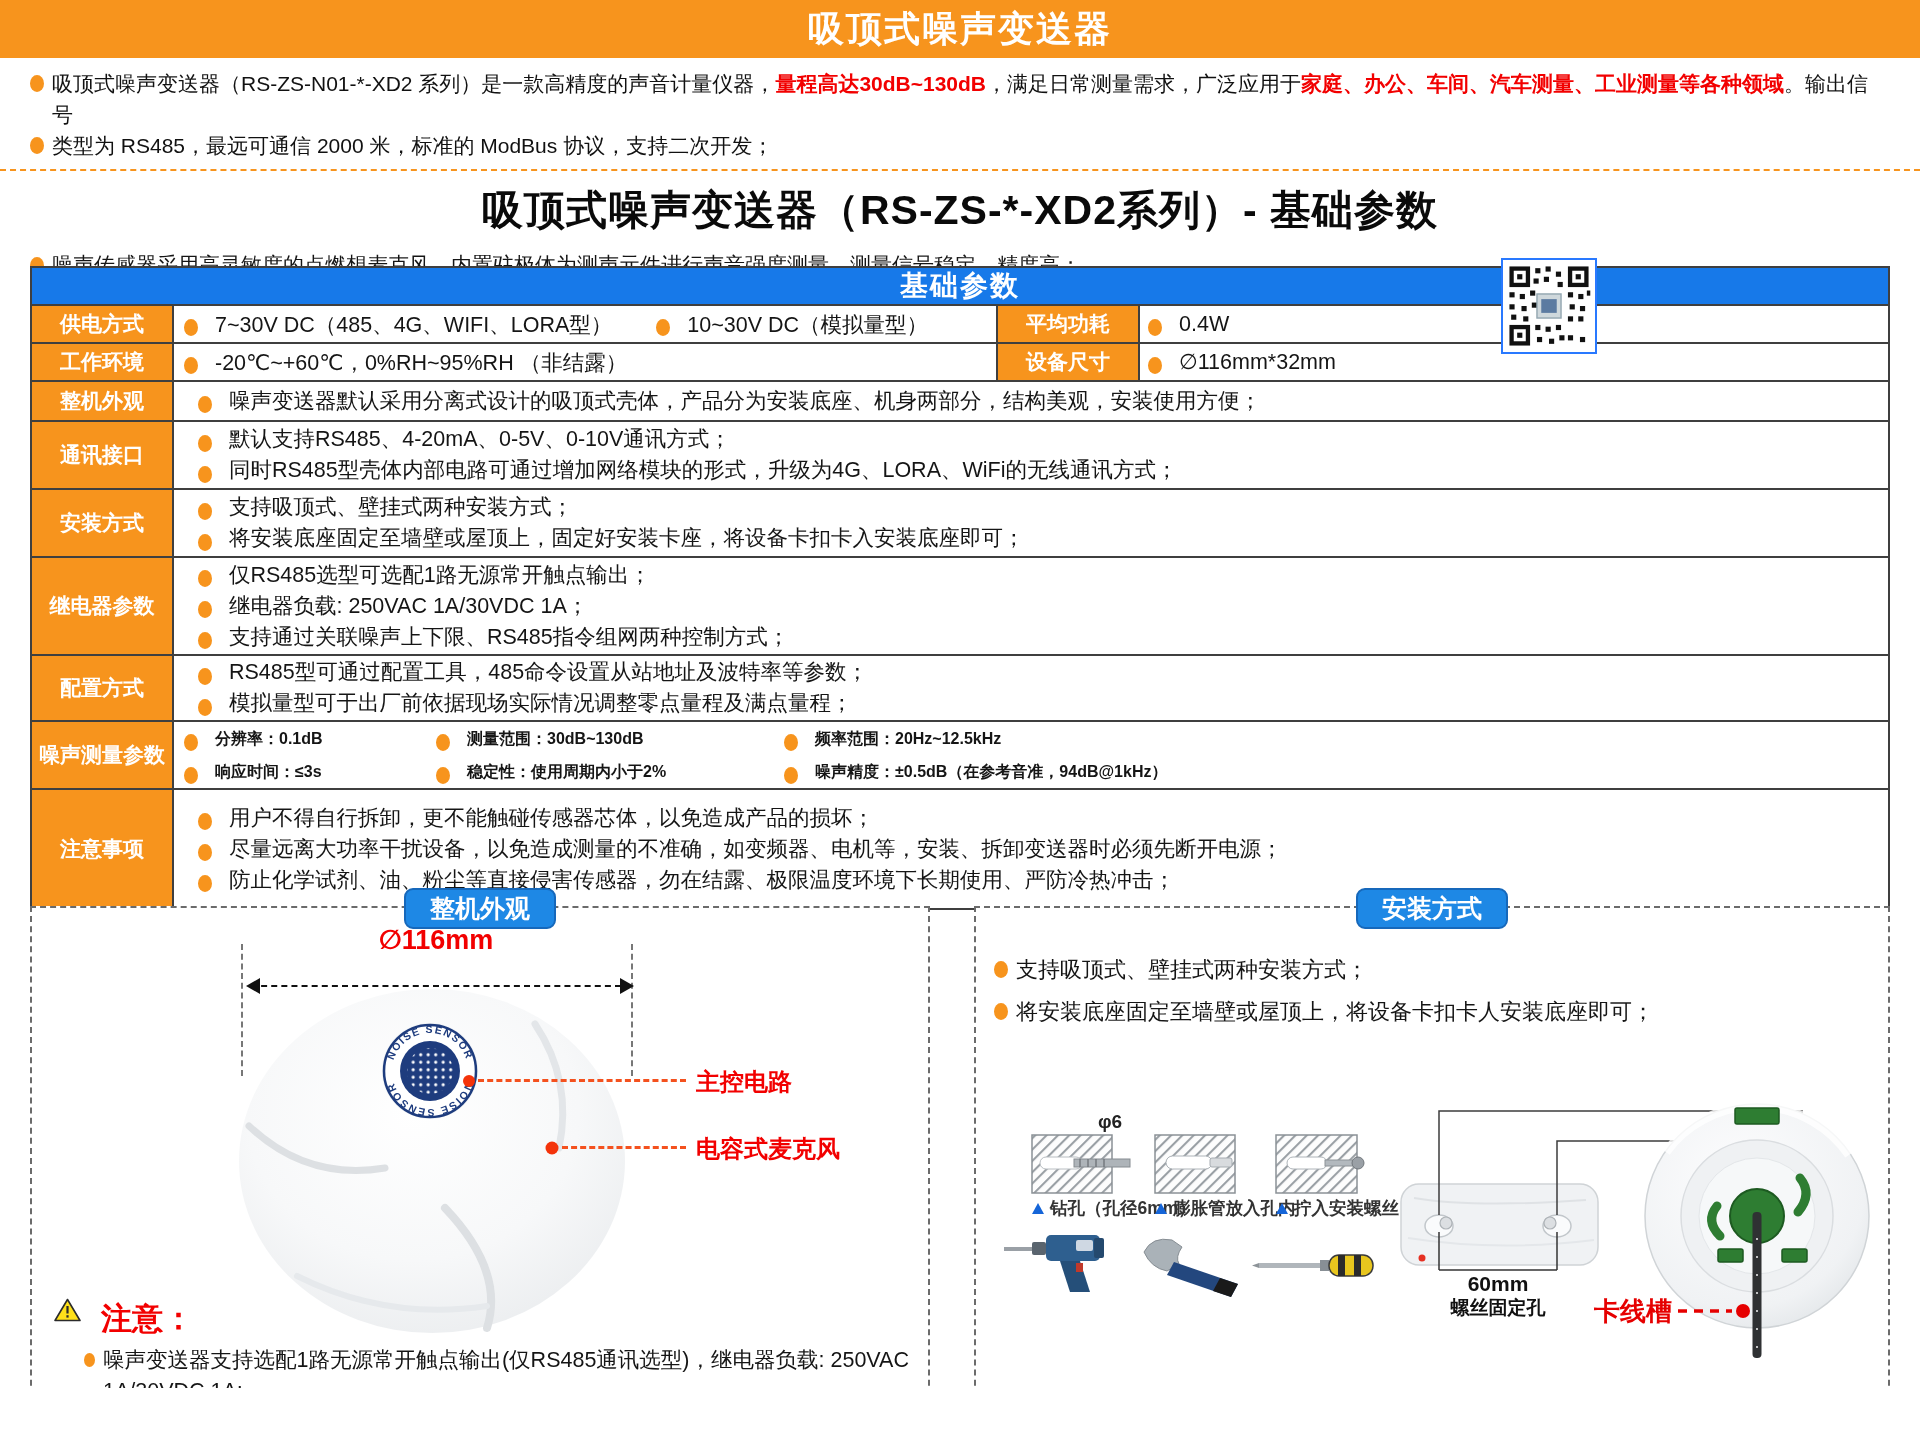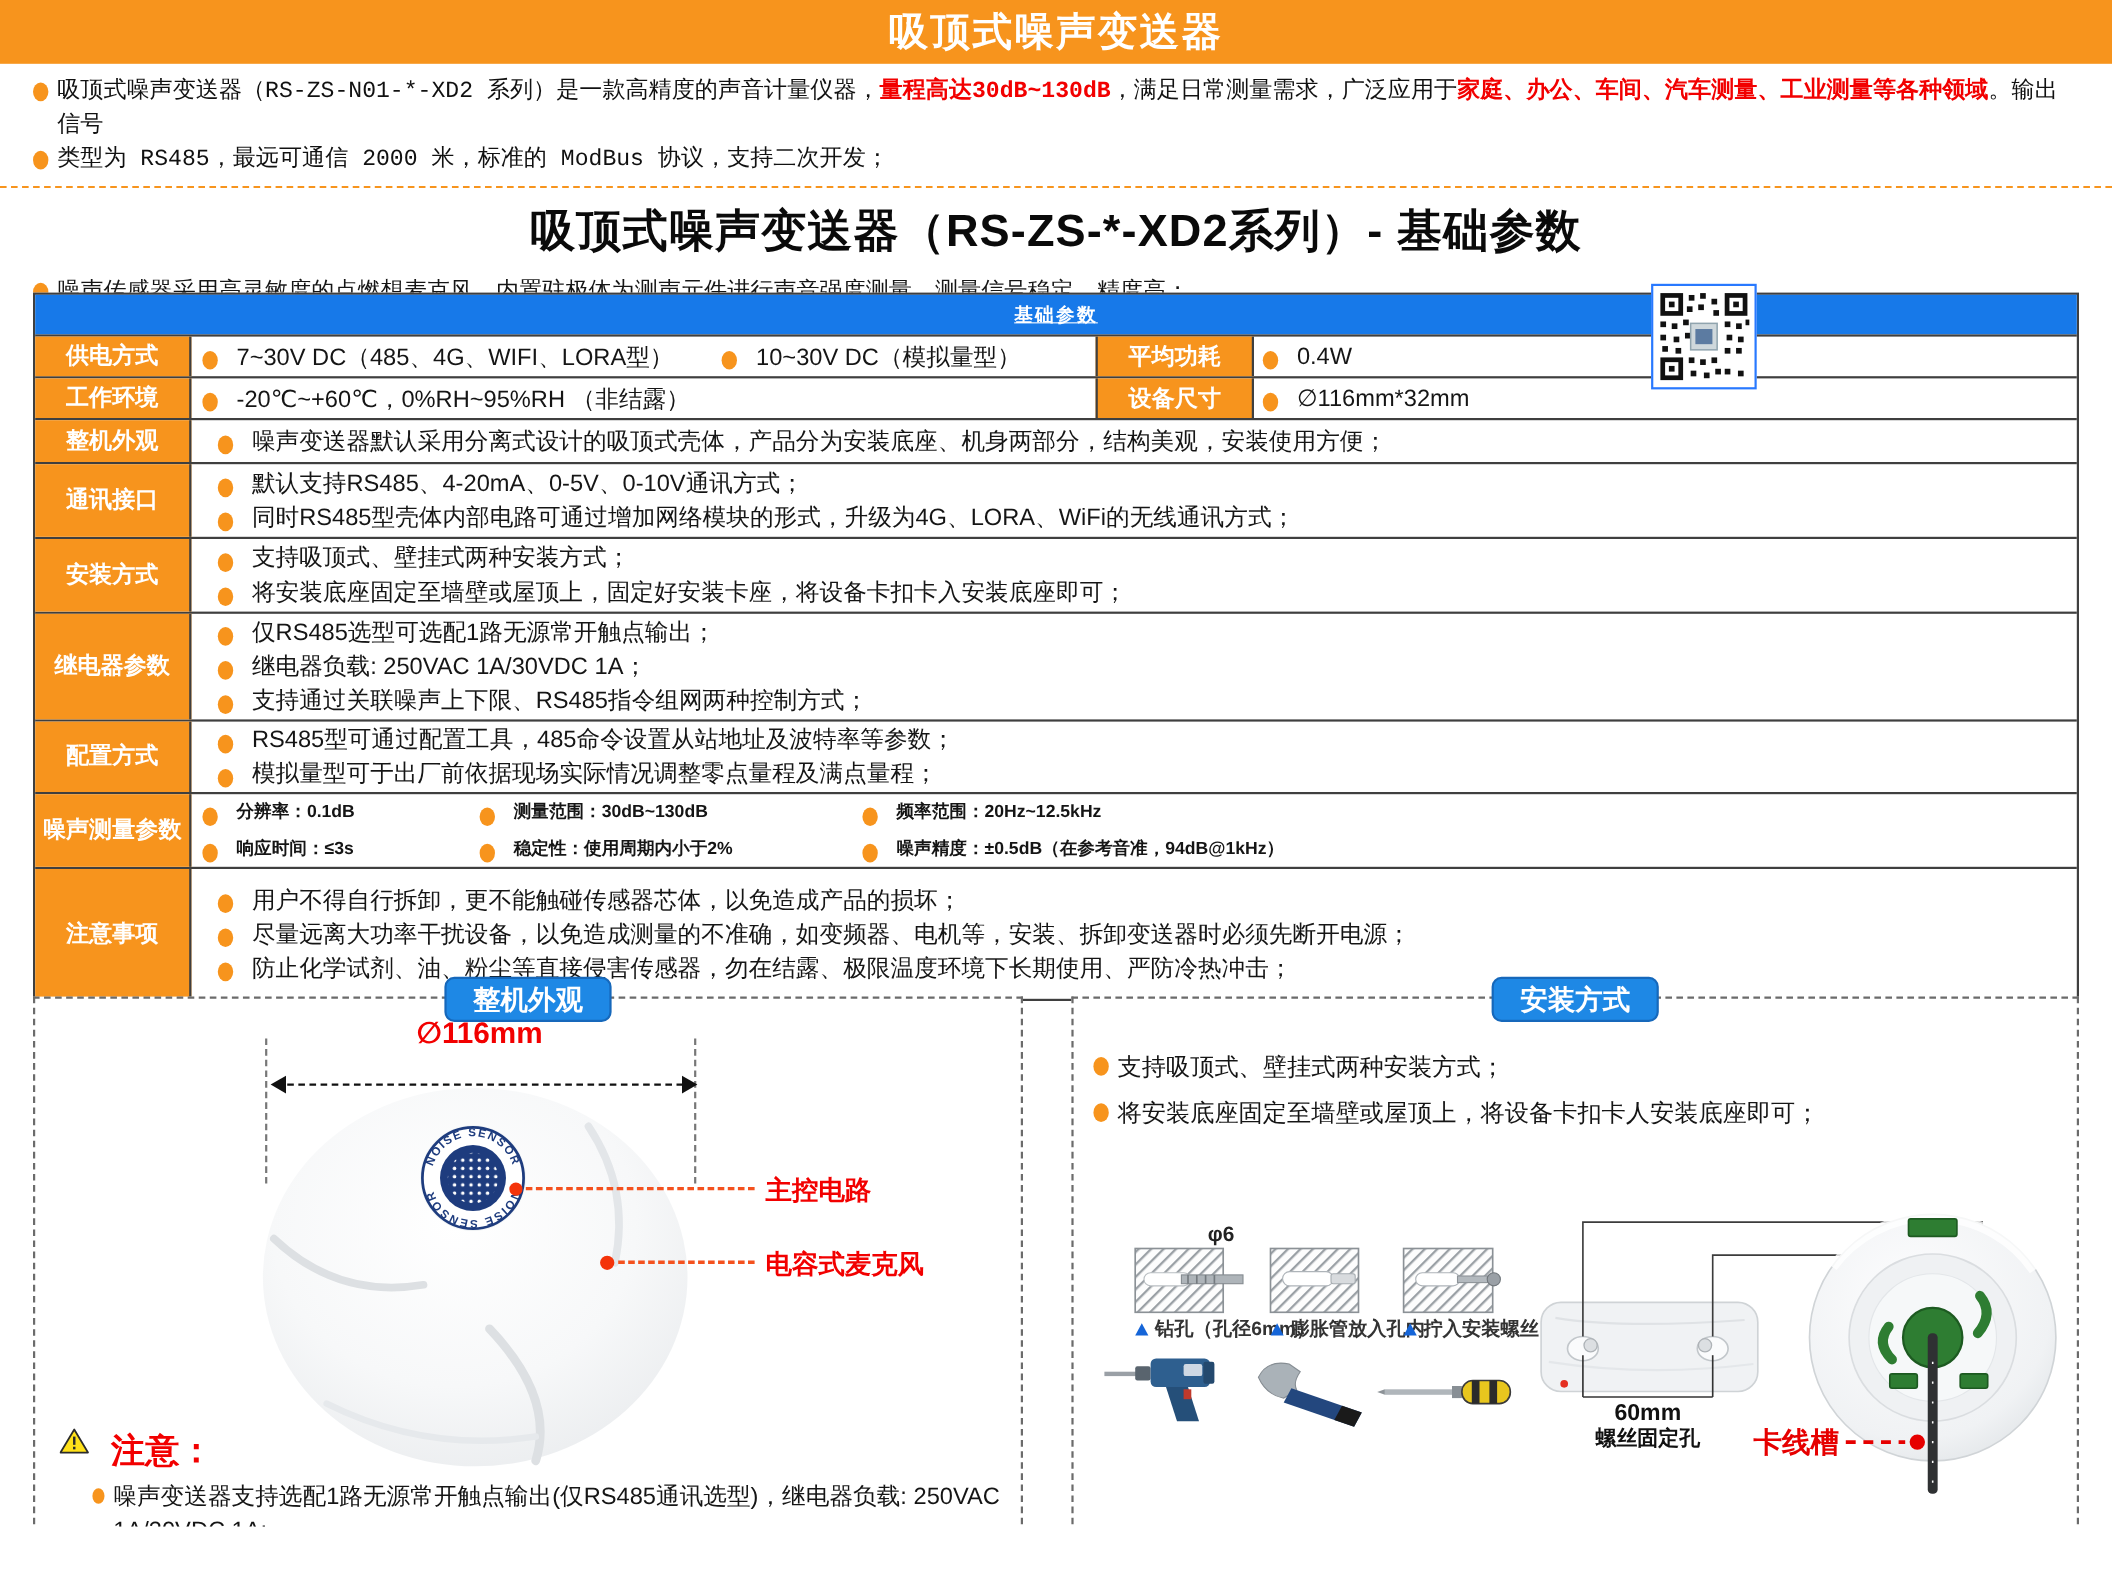--- a/index.html
+++ b/index.html
@@ -4,31 +4,31 @@
 <style>
   html,body{margin:0;padding:0;background:#fff;}
   body{font-family:"Liberation Sans","DejaVu Sans",sans-serif;color:#151515;}
   .page{position:relative;width:1920px;height:1388px;background:#fff;overflow:hidden;}
 
   
   .topbar{height:58px;background:#F7941D;display:flex;align-items:center;justify-content:center;}
   .topbar .t{color:#fff;font-size:36px;font-weight:bold;letter-spacing:2px;}
 
   
-  .intro{padding:10px 43px 0 30px;border-bottom:2px dashed #F7941D;padding-bottom:8px;font-family:Liberation Mono, monospace;}
+  .intro{padding:10px 43px 0 30px;border-bottom:2px dashed #F7941D;padding-bottom:8px;}
   .iline{display:flex;align-items:flex-start;font-size:21px;line-height:31px;color:#111;}
   .bdot{width:14px;height:17px;border-radius:50%;background:#F7941D;flex:none;margin:7px 8px 0 0;}
   .red{color:#F20000;font-weight:bold;}
 
   .sec-title{text-align:center;font-size:41px;font-weight:bold;color:#0a0a0a;margin-top:12px;letter-spacing:1px;}
   .sub-bullet{display:flex;align-items:flex-start;margin:12px 0 0 30px;font-size:21px;line-height:30px;}
 
   
   .ptable{position:absolute;left:30px;top:266px;width:1856px;border:2px solid #3f3f3f;background:#fff;}
-  .thead{height:36px;background:#1779E9;color:#fff;font-size:17px;font-weight:bold;display:flex;align-items:center;justify-content:center;letter-spacing:2px;text-decoration:underline;}
+  .thead{height:36px;background:#1779E9;color:#fff;font-size:28px;font-weight:bold;display:flex;align-items:center;justify-content:center;letter-spacing:2px;}
   .prow{display:flex;border-top:2px solid #3f3f3f;}
   .plabel{width:140px;flex:none;background:#F7941D;color:#fff;font-size:21px;font-weight:bold;display:flex;align-items:center;justify-content:center;text-align:center;border-right:2px solid #3f3f3f;line-height:26px;}
   .pcontent{flex:1;display:flex;flex-direction:column;justify-content:center;font-size:21.5px;}
   .cline{display:flex;align-items:center;gap:9px;padding-left:24px;line-height:31px;}
   .r36{height:36px}.r38{height:38px}.r66{height:66px}.r96{height:96px}.r64{height:64px}.r118{height:118px}
   .split{flex:1;display:flex;align-items:stretch;}
   .v1{width:812px;display:flex;align-items:center;gap:44px;padding-left:10px;font-size:21.5px;}
   .vitem{display:flex;align-items:center;gap:9px;}
   .lab2{width:140px;flex:none;background:#F7941D;color:#fff;font-size:21px;font-weight:bold;display:flex;align-items:center;justify-content:center;border-left:2px solid #3f3f3f;border-right:2px solid #3f3f3f;}
   .v3{flex:1;display:flex;align-items:center;gap:9px;padding-left:8px;font-size:21.5px;}

